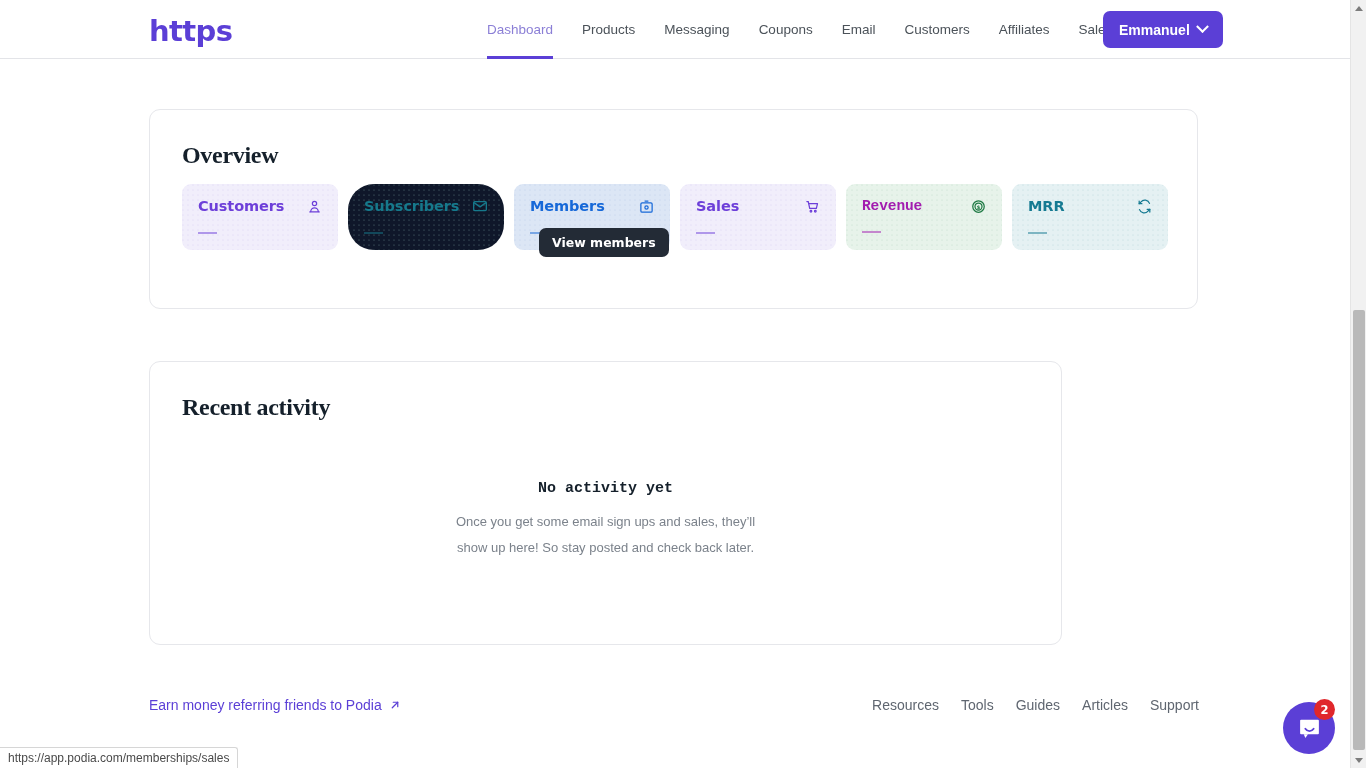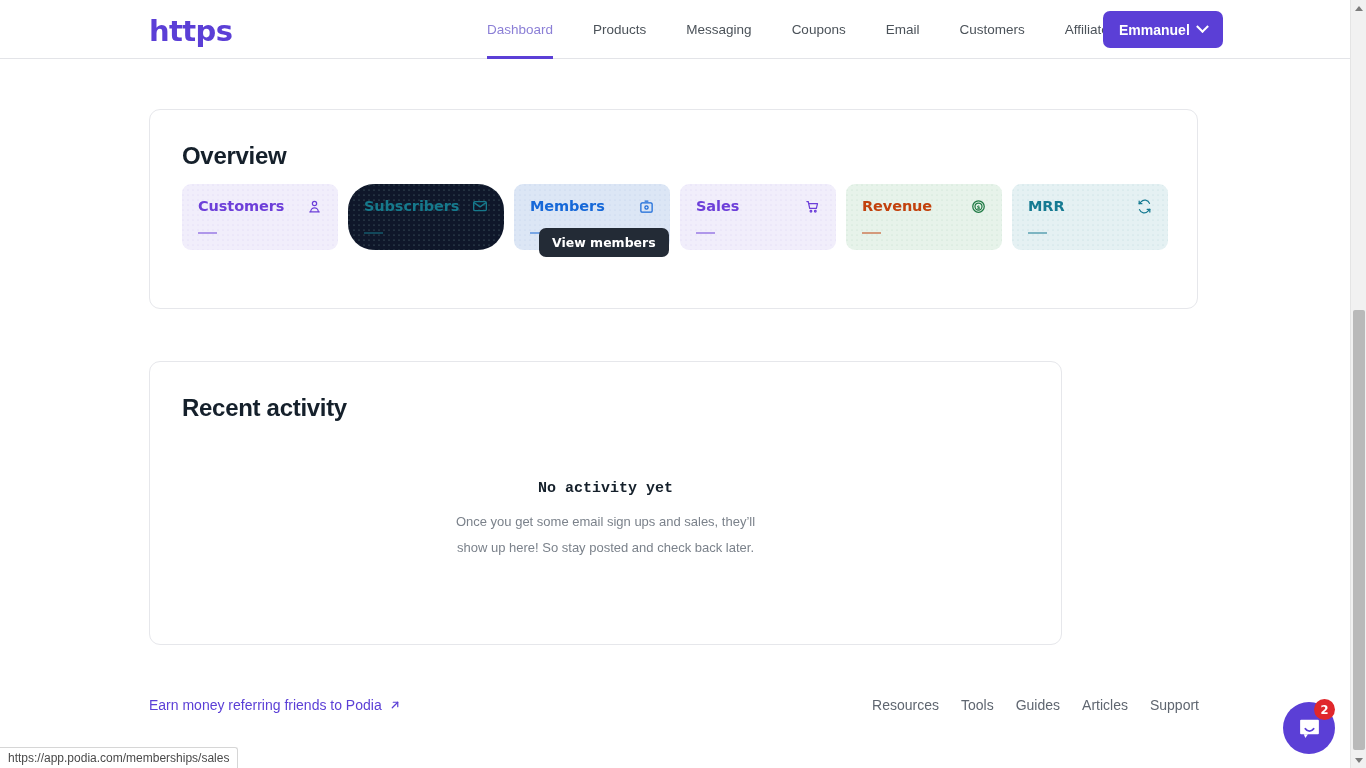--- a/index.html
+++ b/index.html
@@ -39,21 +39,21 @@
     line-height: 1;
     font-family: "DejaVu Sans", sans-serif;
   }
   .nav {
     position: absolute;
     left: 487px;
     top: 0;
     height: 59px;
     display: flex;
     align-items: center;
-    gap: 16px;
+    gap: 5px;
   }
   .nav-item {
     position: relative;
     height: 59px;
     display: flex;
     align-items: center;
     padding: 0 12px;
     font-size: 13.5px;
     color: #4b5259;
     cursor: pointer;
@@ -113,21 +113,21 @@
     position: absolute;
     left: 149px; top: 302px;
     width: 913px; height: 284px;
     padding: 32px;
   }
   .section-title {
     font-size: 24px;
     font-weight: 700;
     color: #15202b;
     letter-spacing: -0.3px;
-    font-family: Liberation Sans, sans-serif;
+    font-family: Liberation Serif, serif;
   }
 
   
   .cards {
     position: absolute;
     left: 32px; top: 74px;
     display: flex;
     gap: 10px;
   }
   .card {
@@ -167,21 +167,21 @@
   }
 
   
   .c-purple { background: #f1eefb; }
   .c-purple .card-label, .c-purple .card-value { color: #6d3fd9; }
   .c-teal   { background: #0f172a; border-radius: 26px; }
   .c-teal .card-label, .c-teal .card-value { color: #16798c; }
   .c-blue   { background: #dce6f5; }
   .c-blue .card-label, .c-blue .card-value { color: #1668d8; }
   .c-green  { background: #e7f3ea; }
-  .c-green .card-label, .c-green .card-value { color: #c2410c; }
+  .c-green .card-label, .c-green .card-value { color: #a21caf; font-family: Liberation Mono, monospace; }
   .c-cyan   { background: #e5f1f3; }
   .c-cyan .card-label, .c-cyan .card-value { color: #157a92; }
 
   .dash {
     display: inline-block;
     width: 19px;
     height: 2px;
     background: currentColor;
     opacity: .5;
     vertical-align: middle;

